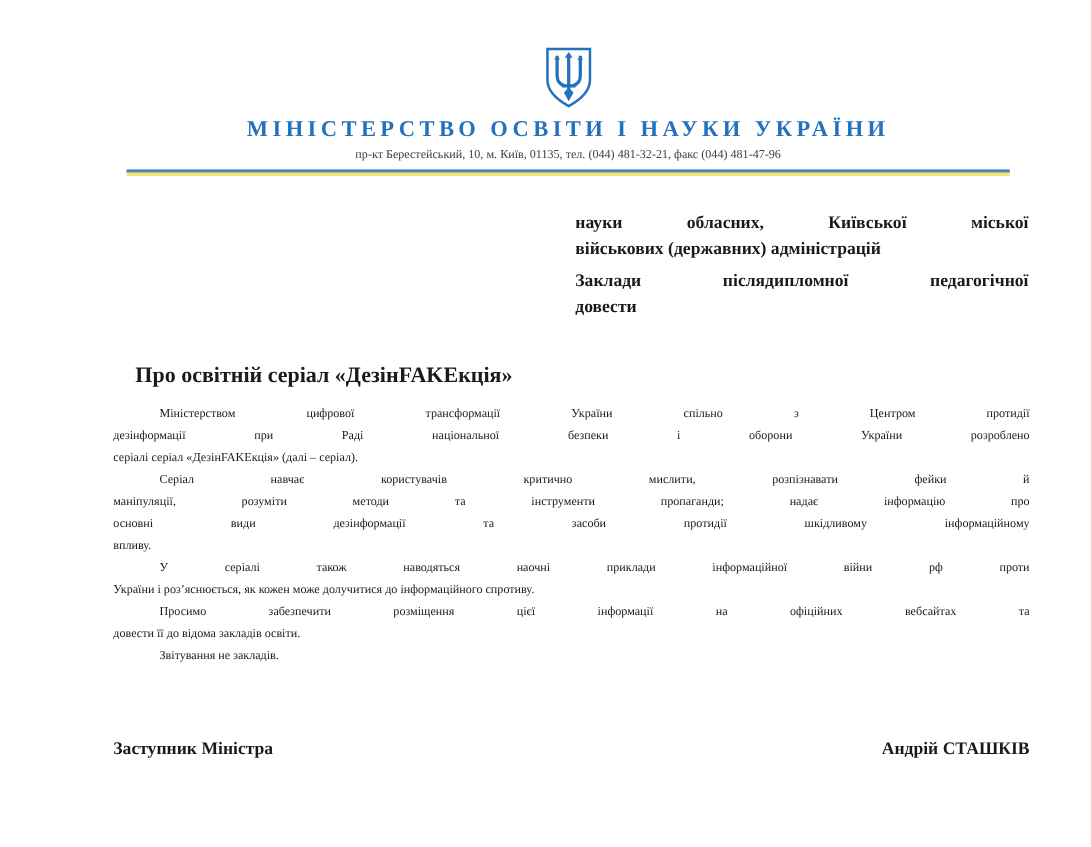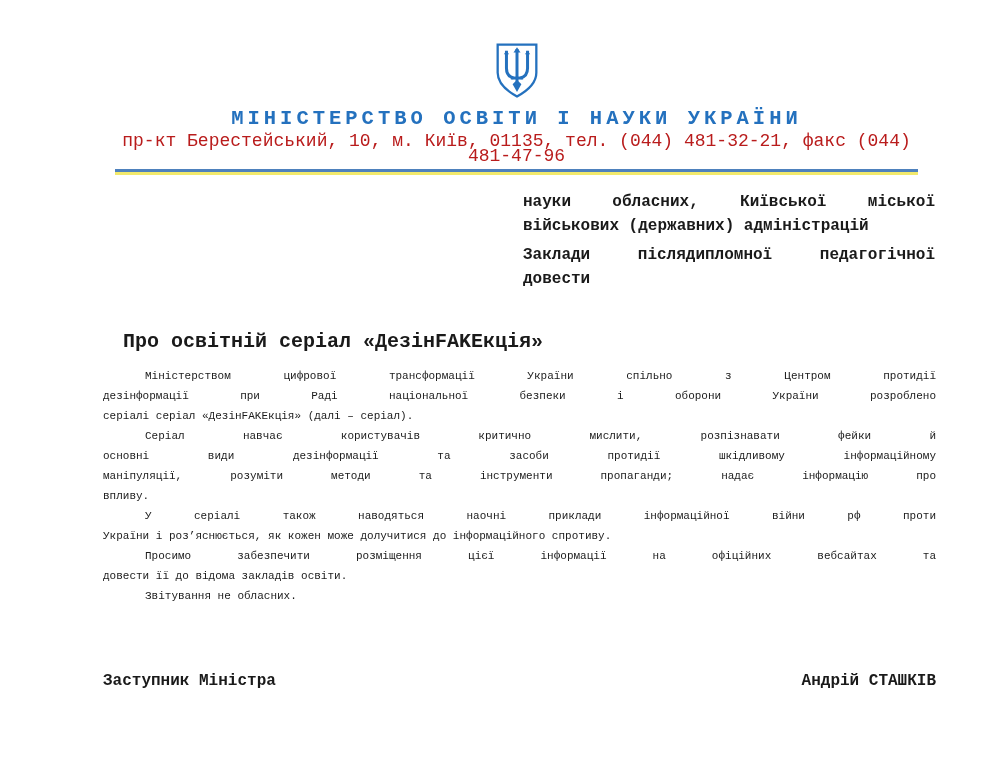--- a/index.html
+++ b/index.html
@@ -5,21 +5,21 @@
   html, body {
     margin: 0;
     padding: 0;
     background: #ffffff;
   }
   .page {
     position: relative;
     width: 992px;
     height: 770px;
     background: #ffffff;
-    font-family: Liberation Mono, monospace;
+    font-family: Liberation Serif, serif;
     color: #1a1a1a;
     overflow: hidden;
   }
 
   
   .letterhead {
     position: absolute;
     left: 115px;
     top: 0;
     width: 803px;
@@ -31,23 +31,23 @@
   }
   .ministry-title {
     margin-top: 7px;
     font-size: 20.5px;
     font-weight: bold;
     letter-spacing: 4px;
     color: #2471BE;
     white-space: nowrap;
   }
   .addr-line {
-    font-size: 18px;
+    font-size: 11px;
     line-height: 15px;
-    color: #b91c1c;
+    color: #404040;
   }
   .addr-line.first { margin-top: 4px; }
   .flag-rule {
     margin-top: 5px;
     width: 803px;
     height: 6px;
   }
   .flag-rule .blue   { height: 3px; background: #4E81BD; }
   .flag-rule .yellow { height: 3px; background: #F2E96C; }
 
@@ -156,38 +156,38 @@
   <section class="body-text">
 
     <div class="para">
       <div class="line j">Міністерством цифрової трансформації України спільно з Центром протидії</div>
       <div class="line j">дезінформації при Раді національної безпеки і оборони України розроблено</div>
       <div class="line">серіалі серіал «ДезінFAKEкція» (далі – серіал).</div>
     </div>
 
     <div class="para">
       <div class="line j">Серіал навчає користувачів критично мислити, розпізнавати фейки й</div>
+      <div class="line j">маніпуляції, розуміти методи та інструменти пропаганди; надає інформацію про</div>
       <div class="line j">основні види дезінформації та засоби протидії шкідливому інформаційному</div>
-      <div class="line j">маніпуляції, розуміти методи та інструменти пропаганди; надає інформацію про</div>
       <div class="line">впливу.</div>
     </div>
 
     <div class="para">
       <div class="line j">У серіалі також наводяться наочні приклади інформаційної війни рф проти</div>
       <div class="line">України і роз’яснюється, як кожен може долучитися до інформаційного спротиву.</div>
     </div>
 
 
     <div class="para">
       <div class="line j">Просимо забезпечити розміщення цієї інформації на офіційних вебсайтах та</div>
       <div class="line">довести її до відома закладів освіти.</div>
     </div>
 
     <div class="para">
-      <div class="line">Звітування не обласних.</div>
+      <div class="line">Звітування не закладів.</div>
     </div>
 
   </section>
 
   <div class="signature">
     <span>Заступник Міністра</span>
     <span>Андрій СТАШКІВ</span>
   </div>
 
 </div>

